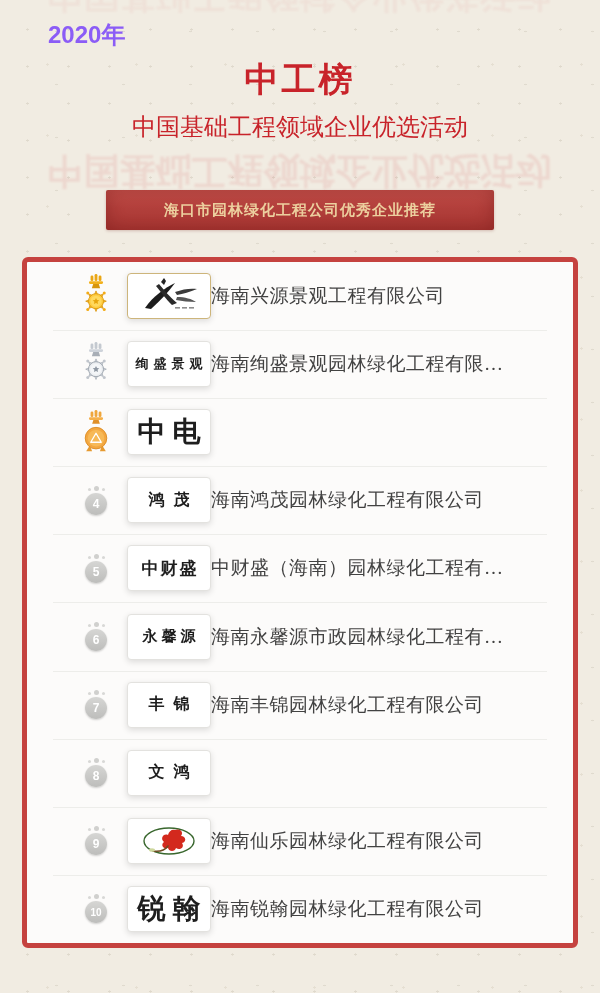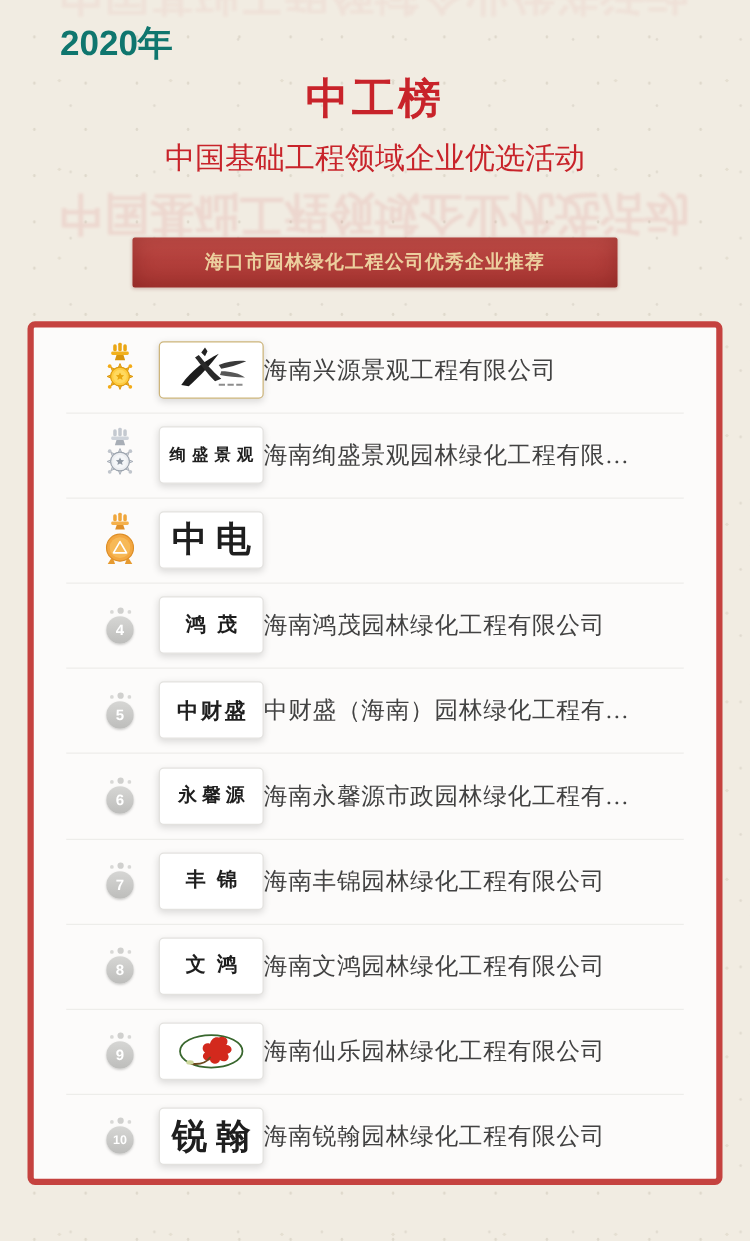--- a/index.html
+++ b/index.html
@@ -8,21 +8,21 @@
     font-family:"Liberation Sans",sans-serif;
     background-color:#f1ece2;
     background-image:
       radial-gradient(rgba(150,140,115,.20) 1px, transparent 1.3px),
       radial-gradient(rgba(120,110,90,.14) 1px, transparent 1.3px),
       radial-gradient(rgba(185,175,150,.22) 1.2px, transparent 1.5px);
     background-size:41px 37px,67px 53px,89px 71px;
     background-position:7px 11px,23px 5px,3px 29px;
   }
   .header{position:relative;padding-top:20px;}
-  .year{margin-left:48px;font-size:28px;font-weight:bold;color:#0f766e;height:30px;line-height:30px;}
+  .year{margin-left:48px;font-size:24px;font-weight:bold;color:#8b5cf6;height:30px;line-height:30px;}
   .title1{margin-top:4px;text-align:center;font-size:34px;line-height:50px;font-weight:bold;color:#c8232a;letter-spacing:3px;}
   .title2{text-align:center;font-size:24px;line-height:46px;font-weight:normal;color:#c8232a;letter-spacing:0;}
   .ghost{position:absolute;left:0;right:0;text-align:center;font-weight:bold;color:#c8232a;
     transform:scaleY(-1);filter:blur(1.3px);pointer-events:none;}
   .ghost-line2{top:146px;font-size:36px;opacity:.10;}
   .ghost-top{top:-30px;font-size:36px;opacity:.05;}
   .banner{
     width:388px;height:40px;margin:40px auto 0;text-align:center;line-height:40px;
     background:linear-gradient(180deg,#c6524c 0%,#b4403c 45%,#a93733 100%);
     box-shadow:inset 0 0 20px rgba(96,14,12,.38), 0 1px 3px rgba(120,40,35,.25);
@@ -267,21 +267,20 @@
           <span class="badge-num">8</span>
         </span>
       </span>
     </div>
 
     <div class="logo-card">
       <span class="logo-text" data-len="2">文鸿</span>
 
     </div>
 
-    <div class="company">海南文鸿园林绿化工程有限公司</div>
   </div>
       <div class="row" data-medal="number" data-logo="flower" data-rank="9" data-logostyle="brush">
     <div class="medal-wrap">
 
       <span class="medal medal-number">
         <span class="badge-orn"></span>
         <span class="badge-circle">
           <span class="badge-num">9</span>
         </span>
       </span>

